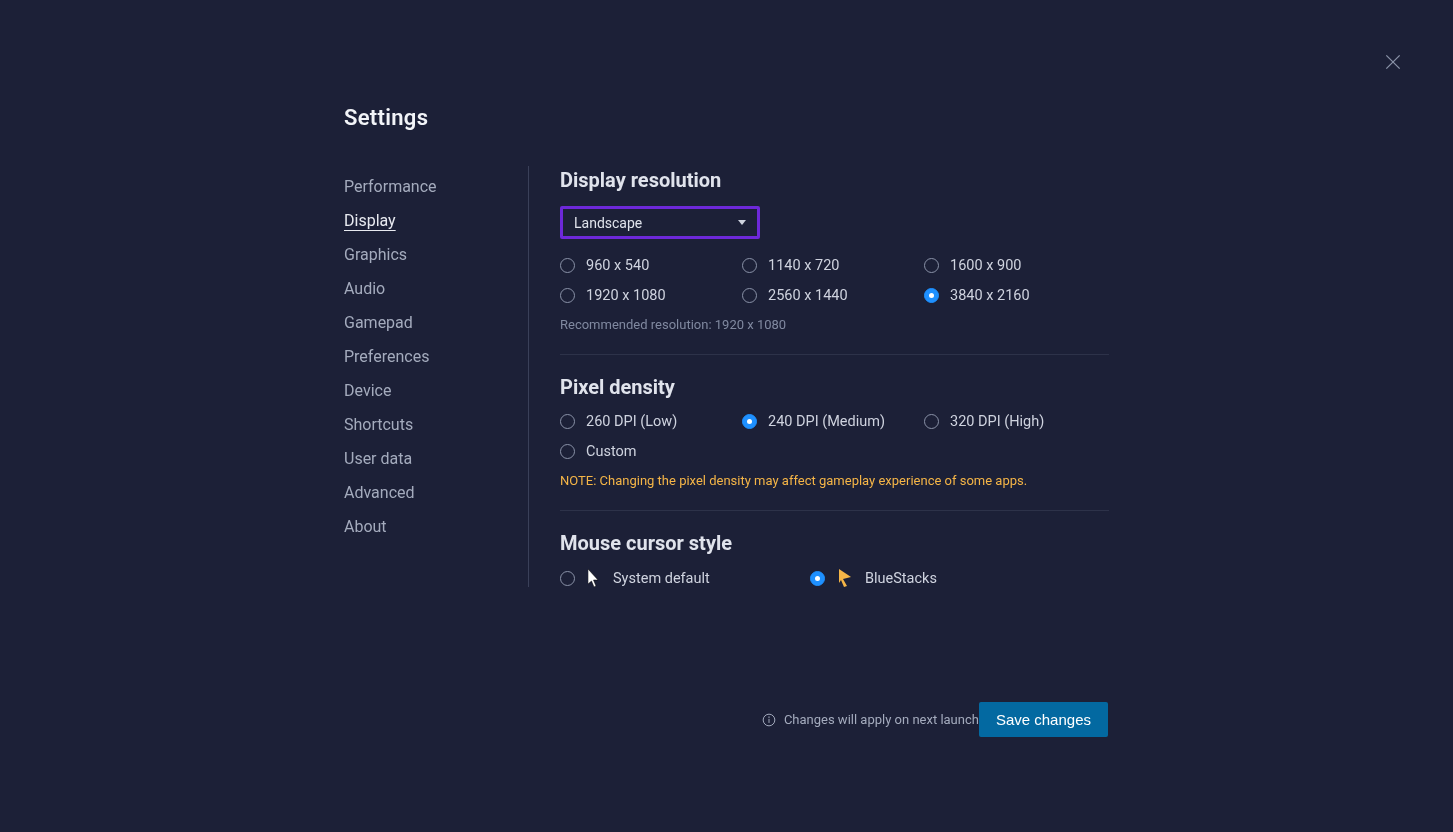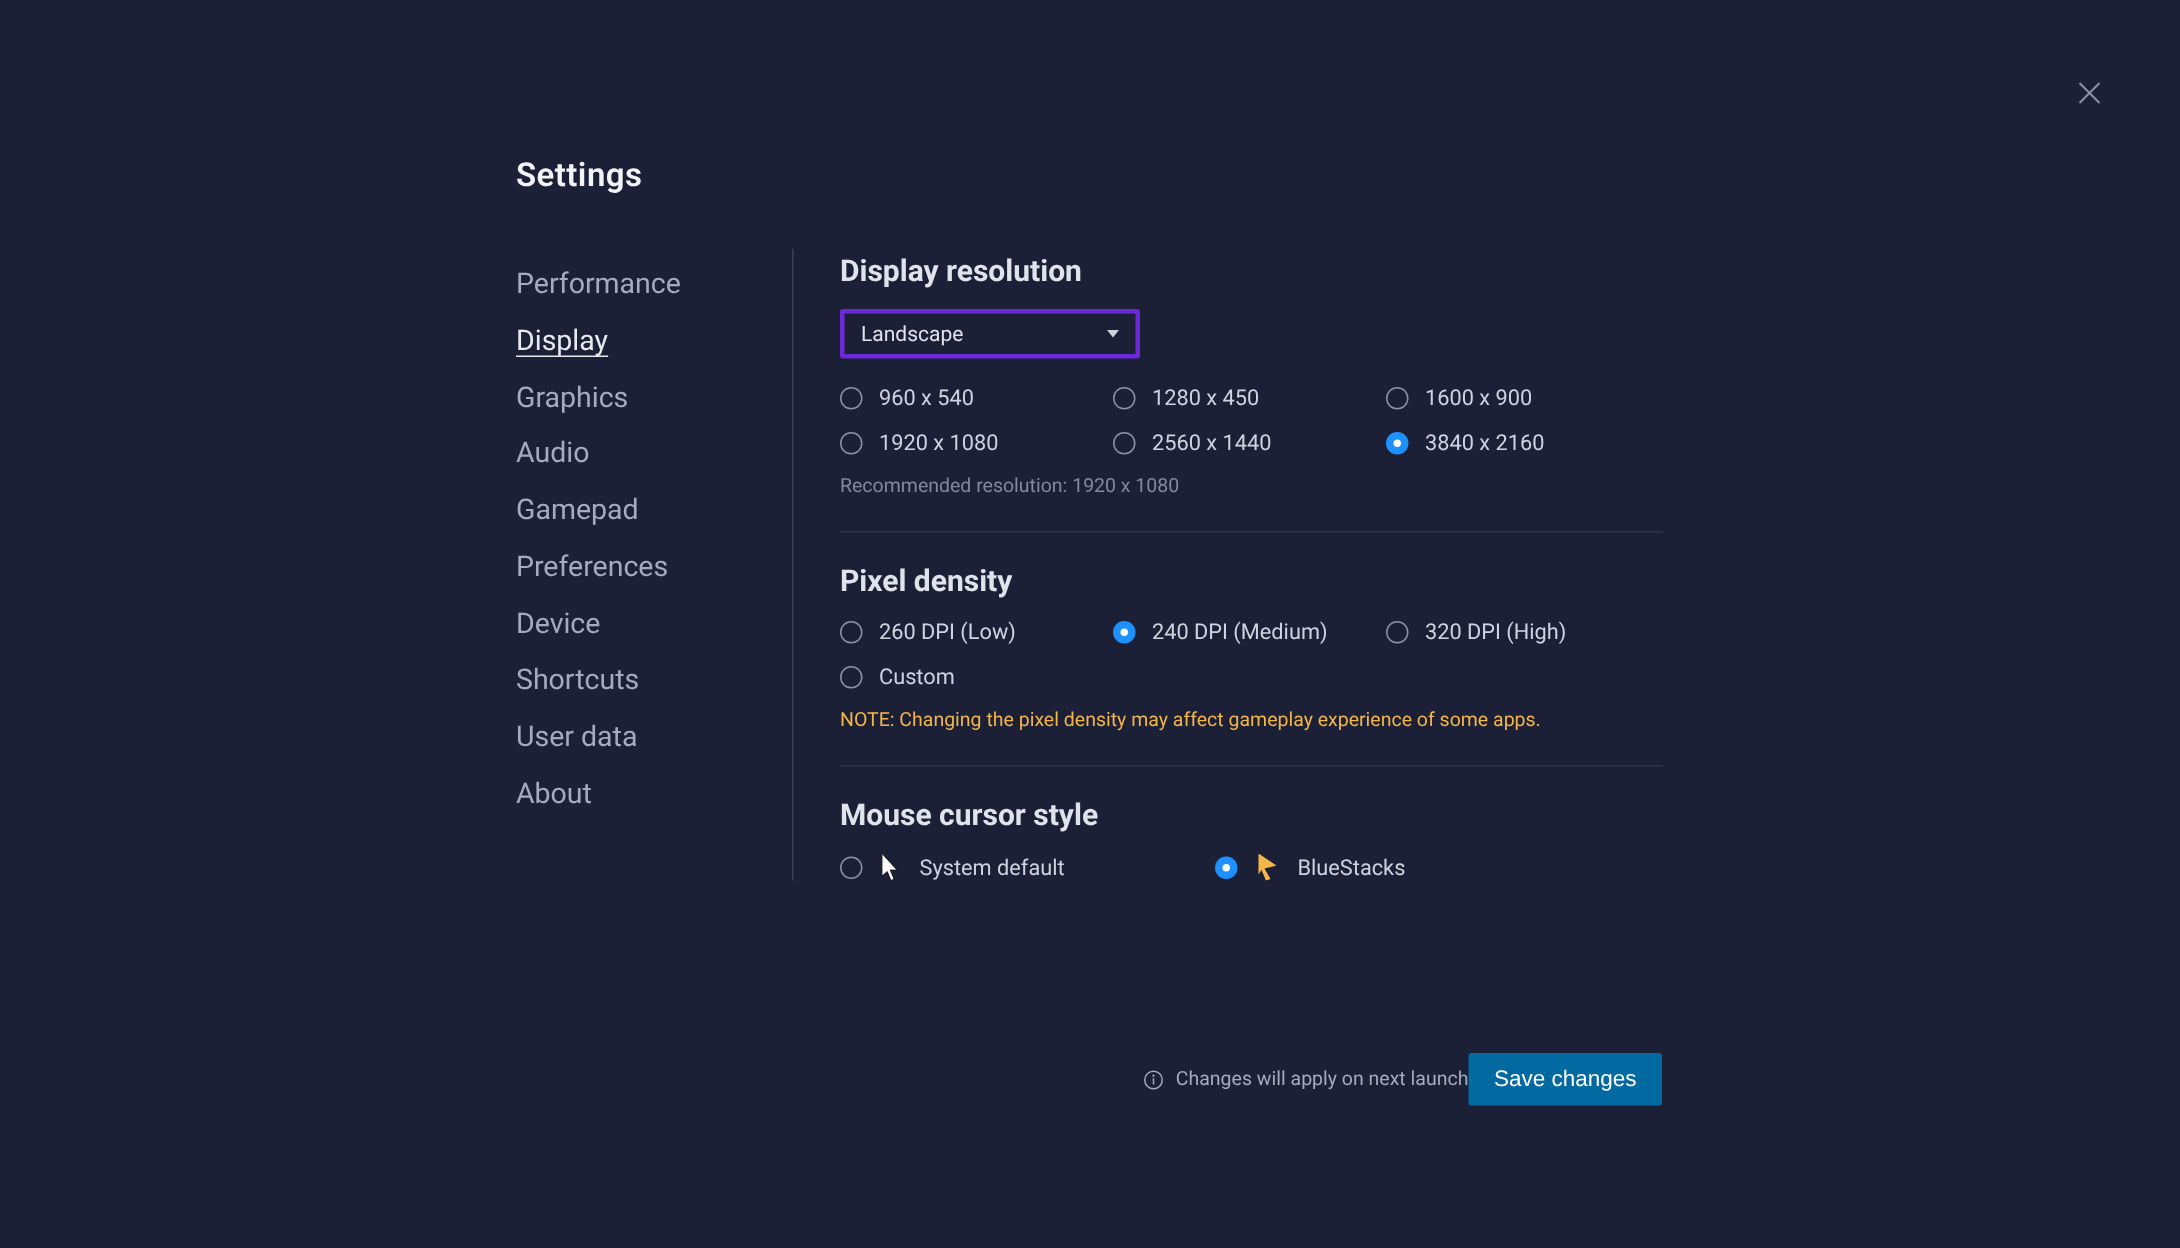--- a/index.html
+++ b/index.html
@@ -35,21 +35,21 @@
     .content {
       display: flex;
     }
     .sidebar {
       width: 185px;
       border-right: 1px solid #3a4059;
       padding-top: 4px;
     }
     .sidebar-item {
       display: block;
-      font-size: 19px;
+      font-size: 16px;
       color: #a4abbd;
       padding: 7px 0;
       cursor: pointer;
       line-height: 1.25;
     }
     .sidebar-item.active {
       color: #e8eaf0;
       text-decoration: underline;
       text-underline-offset: 4px;
     }
@@ -199,39 +199,40 @@
     <nav class="sidebar">
       <a class="sidebar-item">Performance</a>
       <a class="sidebar-item active">Display</a>
       <a class="sidebar-item">Graphics</a>
       <a class="sidebar-item">Audio</a>
       <a class="sidebar-item">Gamepad</a>
       <a class="sidebar-item">Preferences</a>
       <a class="sidebar-item">Device</a>
       <a class="sidebar-item">Shortcuts</a>
       <a class="sidebar-item">User data</a>
+      <a class="sidebar-item">Advanced</a>
       <a class="sidebar-item">About</a>
     </nav>
 
     <div class="main">
 
       <div class="section-label">Display resolution</div>
       <div class="select-box">
         <span>Landscape</span>
         <span class="caret-down"></span>
       </div>
 
       <div class="radio-row">
         <div class="radio-item col1">
           <span class="radio"></span>
           <span class="radio-label">960 x 540</span>
         </div>
         <div class="radio-item col2">
           <span class="radio"></span>
-          <span class="radio-label">1280 x 450</span>
+          <span class="radio-label">1140 x 720</span>
         </div>
         <div class="radio-item col3">
           <span class="radio"></span>
           <span class="radio-label">1600 x 900</span>
         </div>
       </div>
       <div class="radio-row">
         <div class="radio-item col1">
           <span class="radio"></span>
           <span class="radio-label">1920 x 1080</span>

